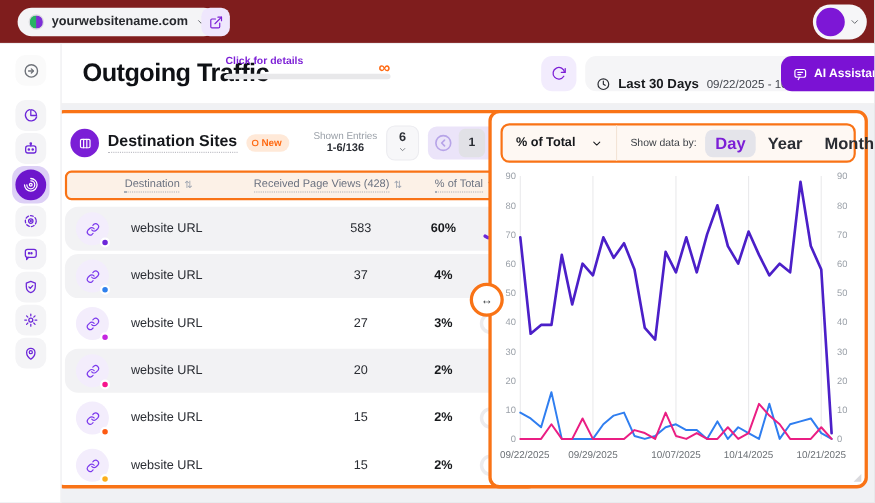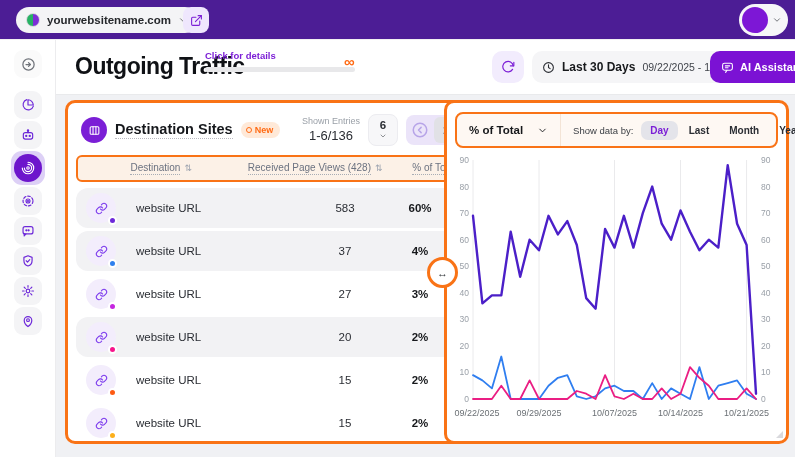--- a/index.html
+++ b/index.html
@@ -1,21 +1,21 @@
 <!DOCTYPE html>
 <html><head>
 <meta charset="utf-8">
 <style>
   * { margin:0; padding:0; box-sizing:border-box; }
   html,body { background:#dfe1e5; }
   body { font-family:"Liberation Sans", sans-serif; }
   .app { position:relative; width:795px; height:457px; background:#f0f1f4; overflow:hidden; }
 
   
-  .topbar { position:absolute; left:0; top:0; width:795px; height:40px; background:#4c1d95; border-bottom:1px solid #f0f0f2; z-index:5; }
+  .topbar { position:absolute; left:0; top:0; width:795px; height:40px; background:#7f1d1d; border-bottom:1px solid #f0f0f2; z-index:5; }
   .site-pill { position:absolute; left:16px; top:7px; height:26px; background:#f4f4f6; border-radius:14px; display:flex; align-items:center; gap:7px; padding:0 10px; cursor:pointer; }
   .favicon { width:14px; height:14px; border-radius:50%; background:linear-gradient(90deg,#27b264 0 48%,#7c2fd6 52% 100%); border:1px solid #d8d8dd; }
   .site-name { font-size:11.5px; font-weight:700; color:#26282c; }
   .icon { display:inline-flex; align-items:center; justify-content:center; }
   .icon svg { width:100%; height:100%; }
   .chev-sm { width:10px; height:10px; color:#5b5e64; }
   .ext-btn { position:absolute; left:183px; top:7px; width:26px; height:26px; border-radius:8px; background:#efe7fd; display:flex; align-items:center; justify-content:center; color:#7c1fd6; cursor:pointer; }
   .ext-btn .icon { width:13px; height:13px; }
   .avatar-group { position:absolute; right:7px; top:4px; height:32px; border-radius:16px; background:#f6f6f8; display:flex; align-items:center; gap:4px; padding:0 6px 0 3px; cursor:pointer; }
   .avatar { width:26px; height:26px; border-radius:50%; background:#7d17d6; }
@@ -23,56 +23,56 @@
   
   .header { position:absolute; left:0; top:40px; width:795px; height:55px; background:#fff; border-bottom:1px solid #e9eaec; z-index:3; }
   .page-title { position:absolute; left:75px; top:13px; font-size:23px; font-weight:800; letter-spacing:-0.5px; color:#0f1115; }
   .mpv { position:absolute; left:205px; top:10px; width:150px; }
   .mpv-title { font-size:10.5px; font-weight:700; color:#1b1d21; white-space:nowrap; }
   .mpv-link { font-size:9.5px; color:#7c1fd6; font-weight:600; cursor:pointer; }
   .mpv-bar { margin-top:6px; height:5px; width:150px; background:#e8e8ea; border-radius:3px; }
   .infinity { position:absolute; left:344px; top:14px; font-size:15px; font-weight:700; color:#ff6a13; line-height:1; }
   .refresh-btn { position:absolute; left:492px; top:11px; width:32px; height:32px; border-radius:10px; background:#f2ecfd; color:#7c1fd6; display:flex; align-items:center; justify-content:center; cursor:pointer; }
   .refresh-btn .icon { width:14px; height:14px; }
-  .range-pill { position:absolute; left:532px; top:11px; height:32px; border-radius:10px; background:#f5f5f7; display:flex; align-items:center; gap:7px; padding:0 10px; cursor:pointer; }
+  .range-pill { position:absolute; left:532px; top:11px; height:32px; border-radius:10px; background:#f5f5f7; display:flex; align-items:flex-end; gap:7px; padding:0 10px; cursor:pointer; }
   .range-pill .clock { width:13px; height:13px; color:#2a2d33; }
   .range-label { font-size:12px; font-weight:700; color:#17191c; white-space:nowrap; }
   .range-dates { font-size:10.5px; color:#41454c; white-space:nowrap; }
   .ai-btn { position:absolute; left:710px; top:11px; height:32px; border-radius:10px; background:#7b12d4; color:#fff; display:flex; align-items:center; gap:6px; padding:0 11px; cursor:pointer; }
   .ai-btn .icon { width:13px; height:13px; }
   .ai-label { font-size:11px; font-weight:700; white-space:nowrap; }
 
   
   .sidebar { position:absolute; left:0; top:40px; width:56px; height:417px; background:#fff; border-right:1px solid #ececee; z-index:4; }
   .side-toggle { position:absolute; left:14px; top:10px; width:28px; height:28px; border-radius:9px; background:#fafafa; color:#6f737a; display:flex; align-items:center; justify-content:center; cursor:pointer; }
   .side-toggle .icon { width:15px; height:15px; }
   .side-nav { position:absolute; left:0; top:50px; width:56px; display:flex; flex-direction:column; align-items:center; gap:1px; }
   .side-item { width:28px; height:28px; margin:0.5px 0; border-radius:9px; background:#f4f4f6; color:#6d28d9; display:flex; align-items:center; justify-content:center; cursor:pointer; }
   .side-item .icon { width:14px; height:14px; }
   .side-item.active { width:34px; height:34px; border-radius:11px; background:#ddd0f6; }
   .side-item.active .inner { width:28px; height:28px; border-radius:50%; background:#6d15cc; color:#fff; display:flex; align-items:center; justify-content:center; }
   .side-item.active .icon { width:14px; height:14px; }
 
   
   .card { position:absolute; background:#fff; border:3px solid #f97316; border-radius:10px; }
-  .card-left { left:65px; top:100px; width:442px; height:344px; }
+  .card-left { left:48px; top:100px; width:442px; height:344px; }
   .card-right { left:444px; top:100px; width:345px; height:344px; }
   .resize-circle { position:absolute; left:427px; top:257px; width:31px; height:31px; border-radius:50%; background:#fff; border:3px solid #f97316; z-index:6; display:flex; align-items:center; justify-content:center; font-size:11px; color:#2b2f33; cursor:col-resize; }
 
   
   .panel-header { display:flex; align-items:center; gap:8px; padding:11px 12px 7px 13px; }
   .ph-icon { width:26px; height:26px; border-radius:50%; background:#7b1fd6; color:#fff; display:flex; align-items:center; justify-content:center; flex:none; }
   .ph-icon .icon { width:13px; height:13px; }
   .ph-title { font-size:14.5px; font-weight:800; color:#15171b; border-bottom:1.5px dotted #b9b9c0; padding-bottom:1px; white-space:nowrap; }
   .new-badge { background:#ffe9d8; color:#ff6a13; font-size:9px; font-weight:700; border-radius:9px; padding:3px 7px 3px 5px; display:flex; align-items:center; gap:3px; white-space:nowrap; }
   .new-dot { width:6px; height:6px; border-radius:50%; border:1.5px solid #ff6a13; }
   .ph-spacer { flex:1; }
   .shown { text-align:center; line-height:1.25; }
   .shown-label { font-size:9px; color:#9aa0a8; white-space:nowrap; }
-  .shown-value { font-size:13px; font-weight:400; color:#2a2d33; }
+  .shown-value { font-size:10px; font-weight:700; color:#2a2d33; }
   .pagesize { width:30px; height:32px; border-radius:8px; background:#f7f7f9; border:1px solid #ececf0; display:flex; flex-direction:column; align-items:center; justify-content:center; cursor:pointer; }
   .pagesize .val { font-size:11.5px; font-weight:700; color:#2a2d33; line-height:1; }
   .pagesize .chev-sm { width:8px; height:8px; margin-top:1px; }
   .pager { height:30px; border-radius:8px; background:#ebe4f9; display:flex; align-items:center; padding:2px; gap:2px; }
   .pager-prev { width:24px; height:24px; color:#b7a4e8; display:flex; align-items:center; justify-content:center; cursor:default; }
   .pager-prev .icon, .pager-next .icon { width:18px; height:18px; }
   .pager-page { width:24px; height:26px; border-radius:6px; background:#e1e1e6; font-size:11px; font-weight:700; color:#2a2d33; display:flex; align-items:center; justify-content:center; cursor:pointer; }
   .pager-next { width:26px; height:26px; margin-left:4px; background:#fff; border-radius:50%; color:#2a2d33; display:flex; align-items:center; justify-content:center; cursor:pointer; }
 
   .table-head { margin:2px 8px 6px; height:27px; background:#fcf1e7; border:2px solid #f97316; border-radius:6px; display:grid; grid-template-columns:1.54fr 1.31fr 1fr; align-items:center; }
@@ -92,21 +92,21 @@
   .row-pct { font-size:11.5px; font-weight:700; color:#17191c; text-align:center; }
   .donut { width:22px; height:22px; }
 
   
   .controls { margin:9px 8px 4px; height:36px; background:#fef8f3; border:2px solid #f97316; border-radius:8px; display:flex; align-items:center; }
   .metric-dd { display:flex; align-items:center; gap:14px; padding:0 12px; height:100%; border-right:1px solid #f3e4d6; cursor:pointer; }
   .metric-label { font-size:11.5px; font-weight:700; color:#17191c; white-space:nowrap; }
   .metric-dd .chev-sm { width:11px; height:11px; color:#17191c; }
   .showby { font-size:9.5px; color:#3c4046; margin:0 8px 0 12px; white-space:nowrap; }
   .modes { display:flex; align-items:center; gap:2px; flex:1; justify-content:space-between; padding-right:10px; }
-  .mode { font-size:10px; font-weight:600; color:#2a2d33; padding:4px 9px; border-radius:7px; cursor:pointer; white-space:nowrap; }
+  .mode { font-size:15px; font-weight:600; color:#2a2d33; padding:4px 9px; border-radius:7px; cursor:pointer; white-space:nowrap; }
   .mode.active { background:#e4e4ea; color:#7c1fd6; font-weight:700; }
   .chart-wrap { position:relative; margin:2px 2px 0 4px; }
   .resize-handle { position:absolute; right:3px; bottom:3px; width:0; height:0; border-left:7px solid transparent; border-bottom:7px solid #cfcfd4; opacity:.8; }
 </style>
 </head>
 <body>
 
 <div class="app">
 
   <div class="topbar">
@@ -463,21 +463,21 @@
         <span class="metric-label">% of Total</span>
         <span class="icon chev-sm">
             <svg viewBox="0 0 24 24" fill="none" stroke="currentColor" stroke-width="2" stroke-linecap="round" stroke-linejoin="round">
               <polyline points="6 9 12 15 18 9"></polyline>
             </svg>
           </span>
       </div>
       <span class="showby">Show data by:</span>
       <div class="modes" id="modes">
           <span class="mode active">Day</span>
-          <span class="mode">Last</span>
+          <span class="mode">Year</span>
           <span class="mode">Month</span>
           <span class="mode">Year</span>
         </div>
     </div>
     <div class="chart-wrap" id="chart"><svg width="329" height="275" viewBox="0 0 329 275" font-family="Liberation Sans, sans-serif">
           <line x1="22" y1="8" x2="22" y2="247" stroke="#eaeaec" stroke-width="1"></line>
           <line x1="88.03333333333333" y1="8" x2="88.03333333333333" y2="247" stroke="#eaeaec" stroke-width="1"></line>
           <line x1="163.5" y1="8" x2="163.5" y2="247" stroke="#eaeaec" stroke-width="1"></line>
           <line x1="229.53333333333333" y1="8" x2="229.53333333333333" y2="247" stroke="#eaeaec" stroke-width="1"></line>
           <line x1="295.56666666666666" y1="8" x2="295.56666666666666" y2="247" stroke="#eaeaec" stroke-width="1"></line>

